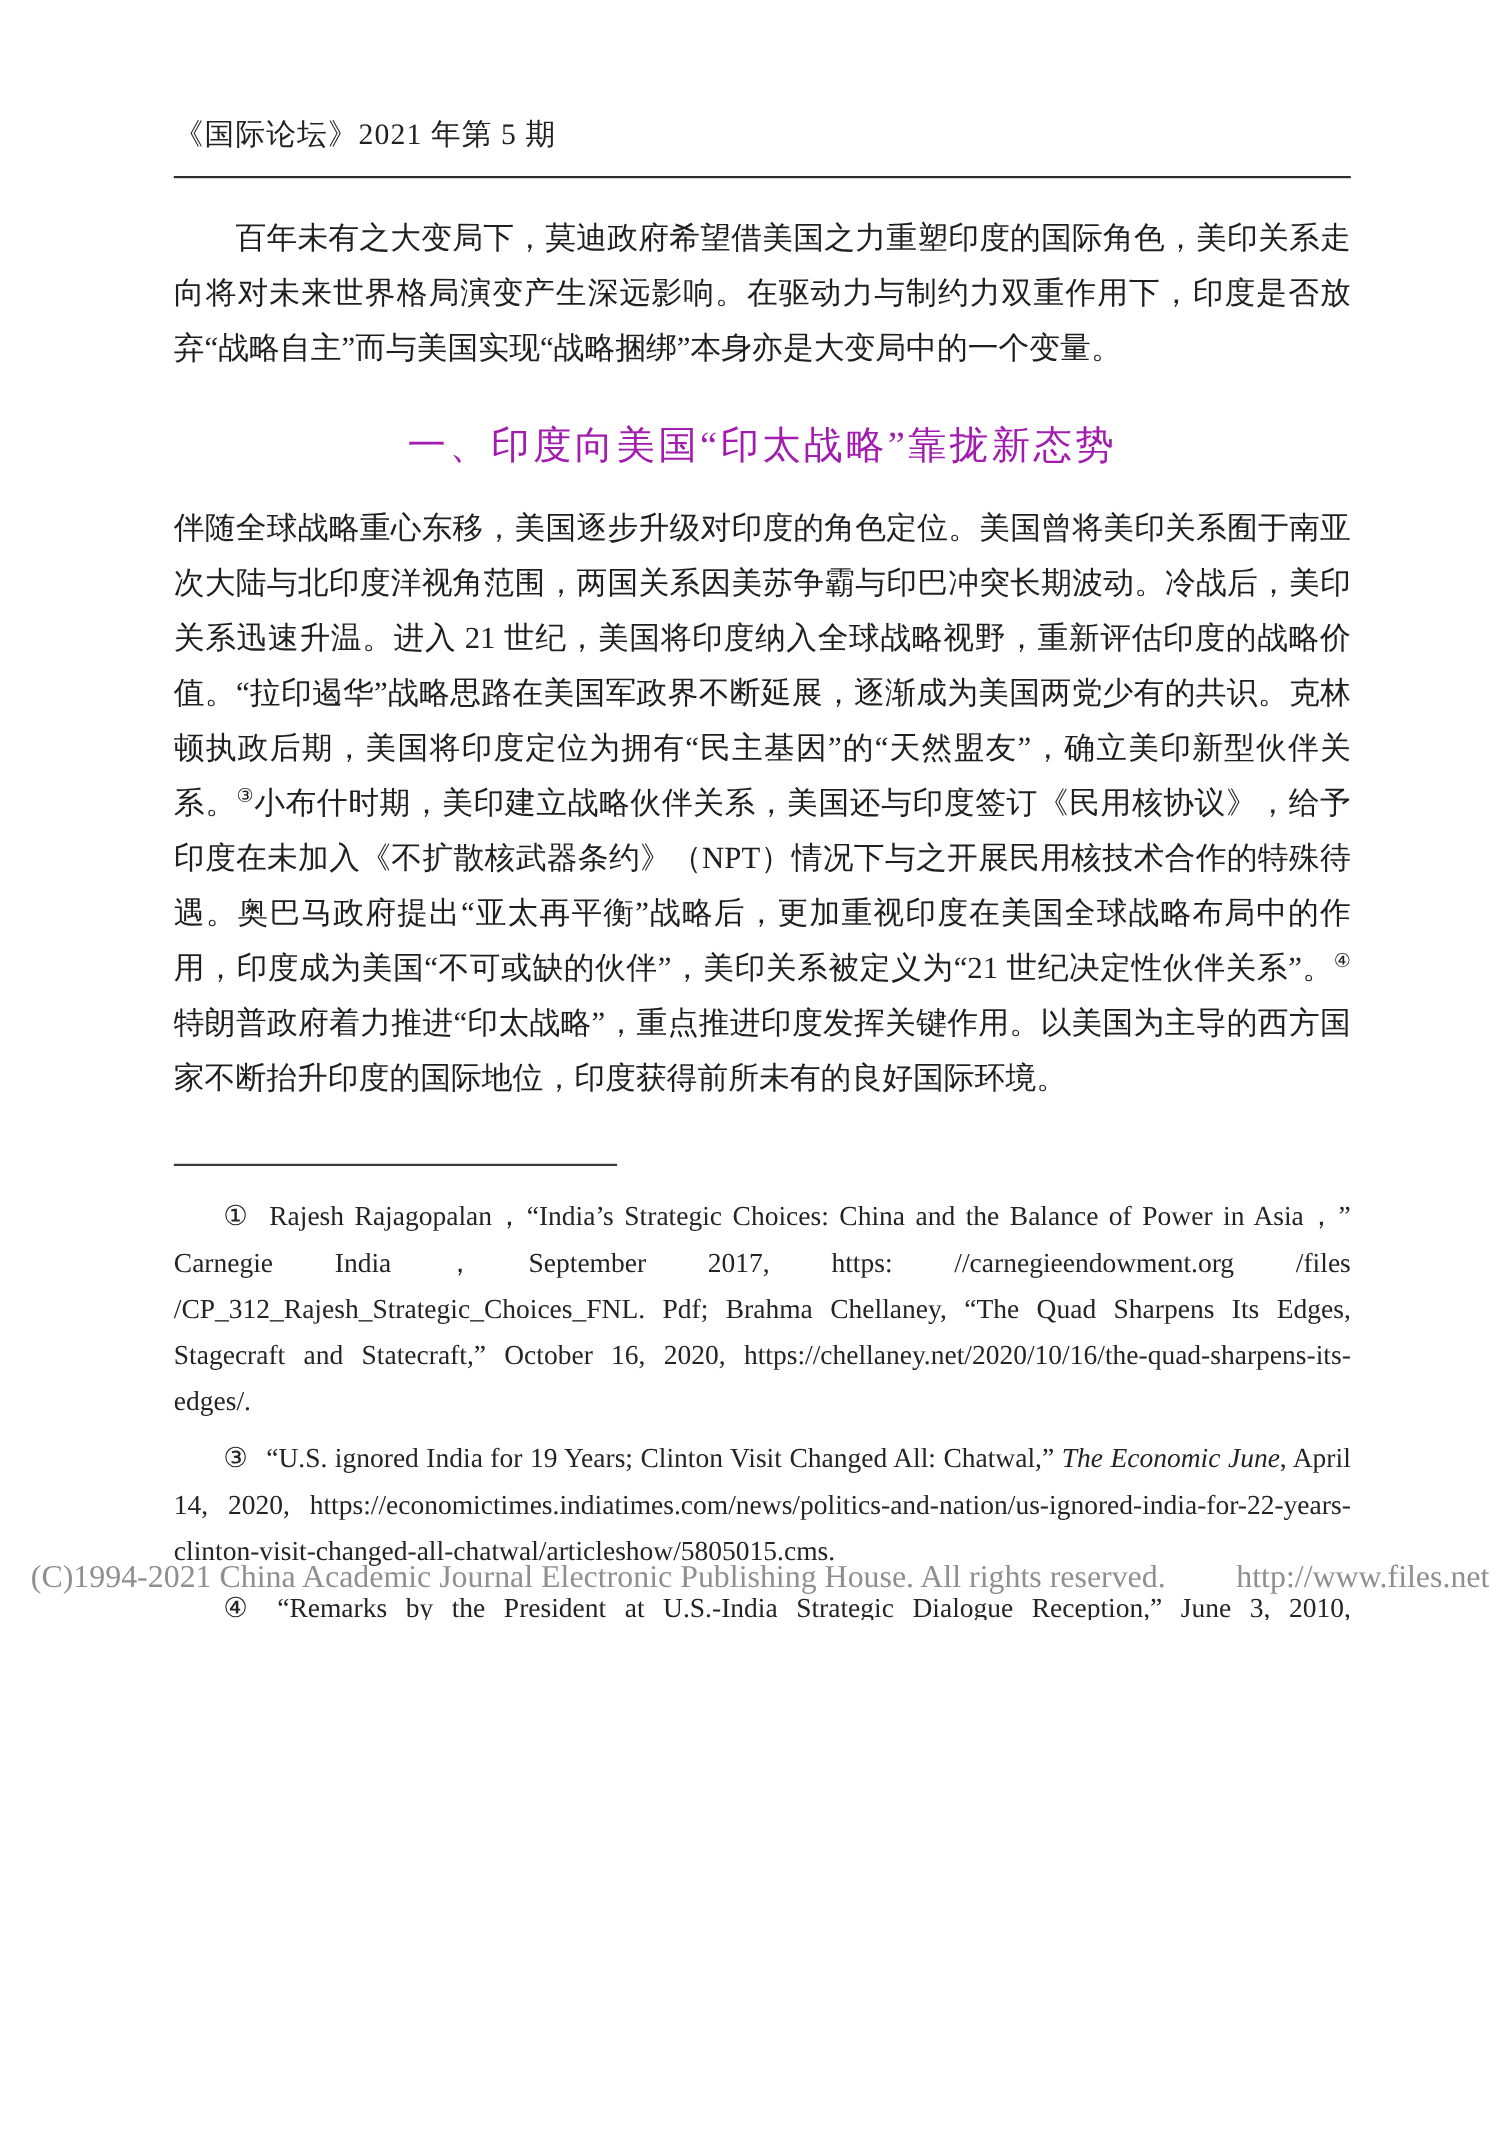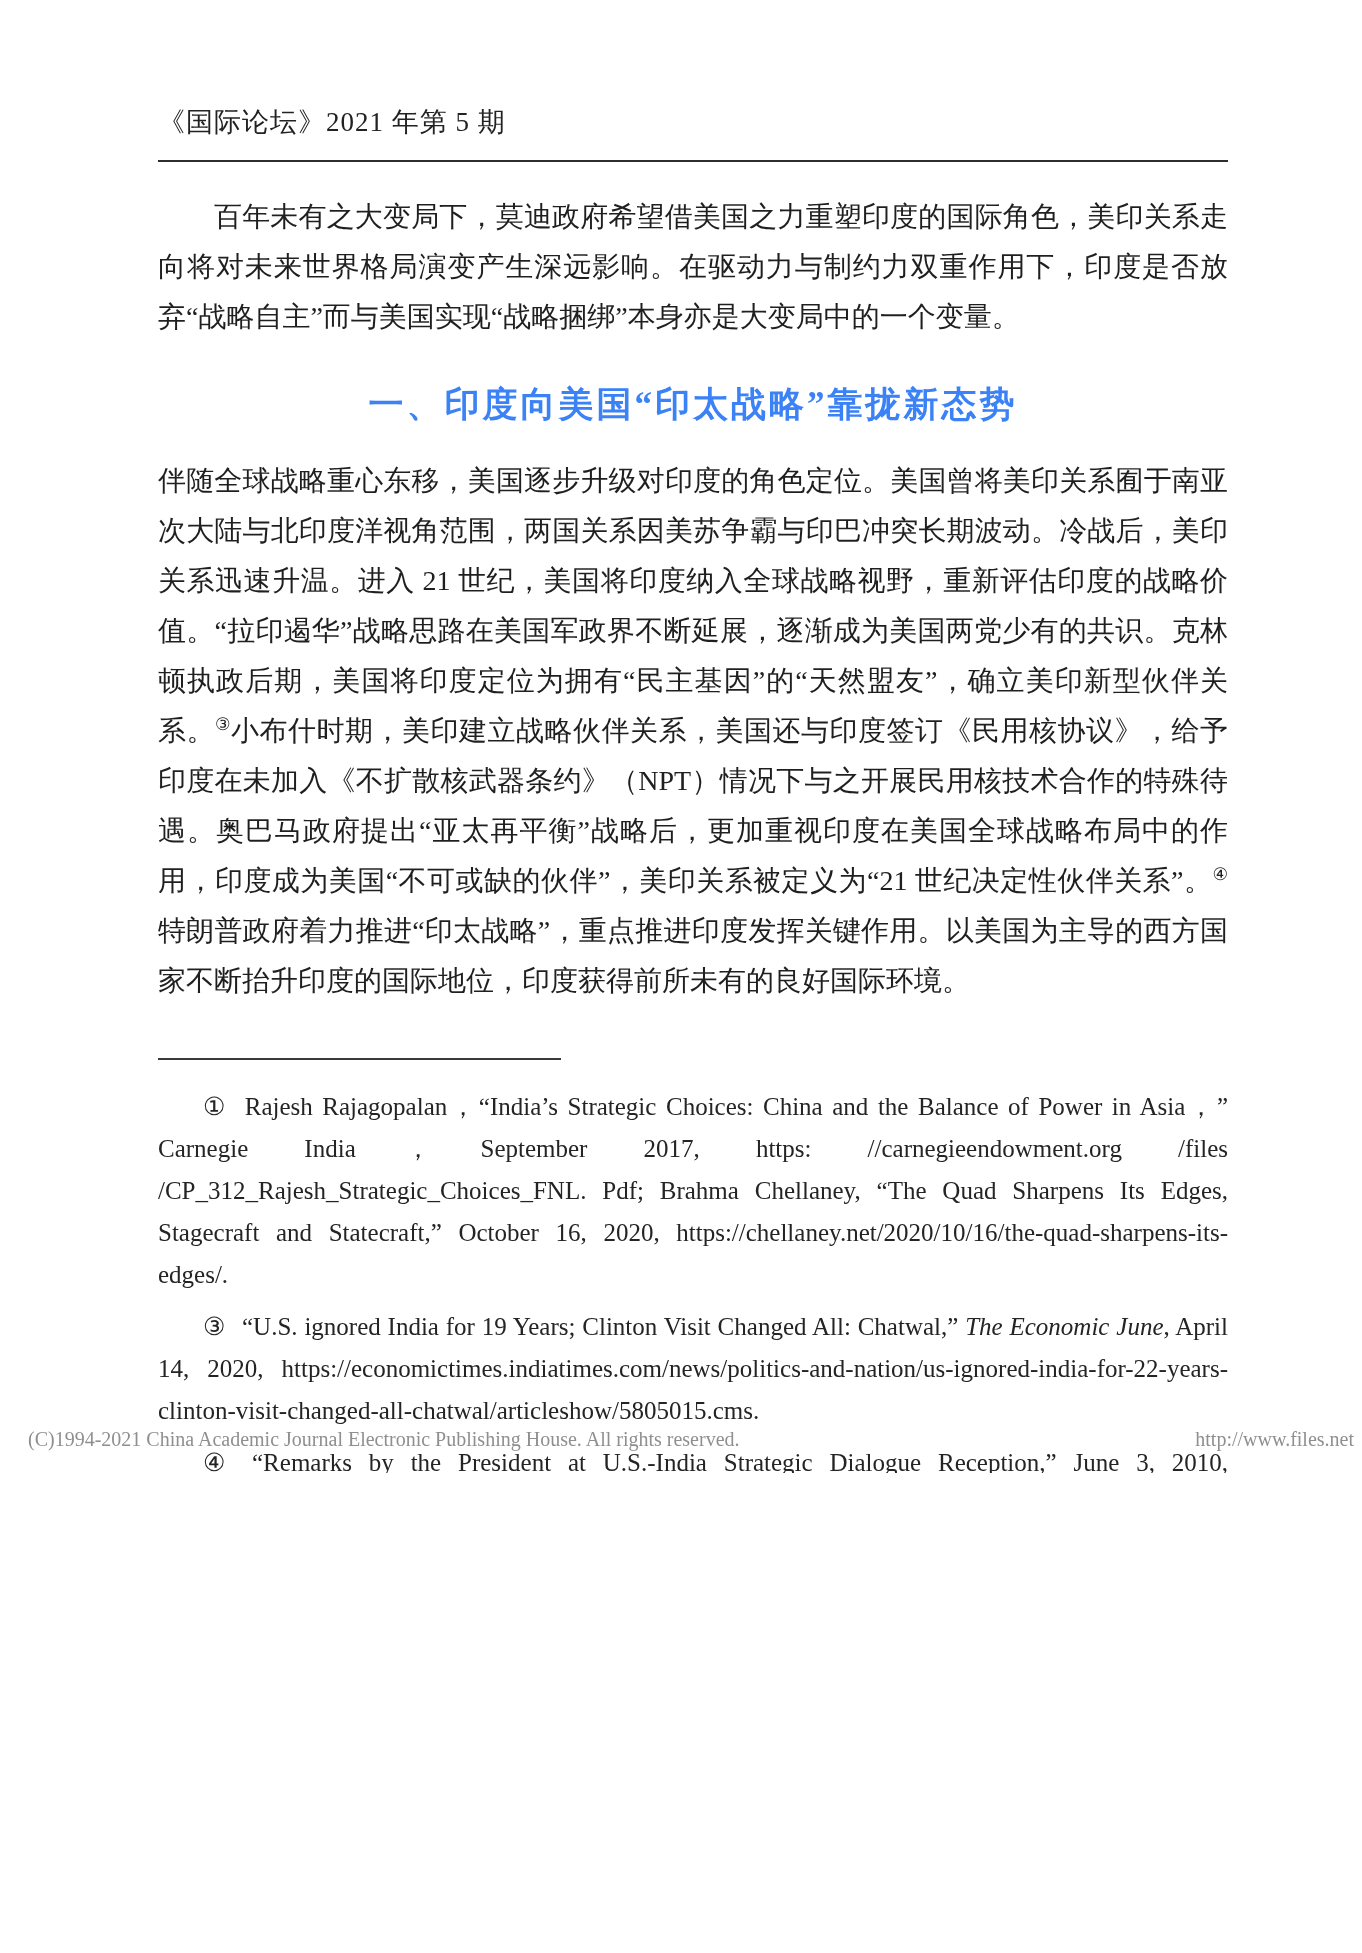--- a/index.html
+++ b/index.html
@@ -38,23 +38,23 @@
   .body-para + .body-para{margin-top:6px;}
   sup.fn-ref{
     font-size:0.62em;
     line-height:0;
     vertical-align:super;
   }
   .section-heading{
     margin:38px 0 26px 0;
     text-align:center;
     font-size:35px;
-    font-weight:bold;
+    font-weight:normal;
     letter-spacing:3px;
-    color:#3b82f6;
+    color:#a21caf;
   }
   .footnote-rule{
     margin:52px 0 26px 158px;
     width:403px;height:2px;
     background:#3a3a3a;
   }
   .footnotes{
     margin-left:158px;
     width:1070px;
     font-size:25px;
@@ -72,21 +72,21 @@
     margin:16px 0 0 162px;
     font-size:26px;
     color:#1f1f1f;
   }
   .cnki-footer{
     position:absolute;
     left:28px;right:8px;bottom:22px;
     display:flex;
     justify-content:space-between;
     align-items:baseline;
-    font-size:20px;
+    font-size:29px;
     color:#8f8f8f;
     margin-top:40px;
   }
 </style>
 </head>
 <body>
 
 <div class="page">
 
   <header>

